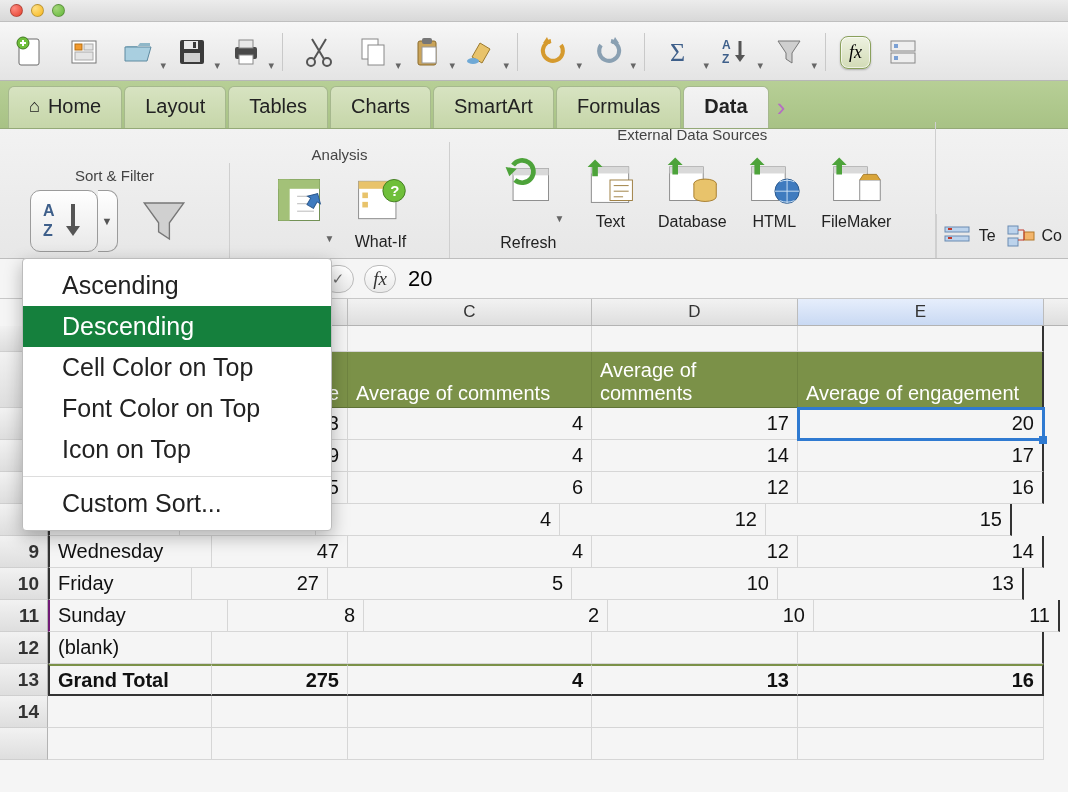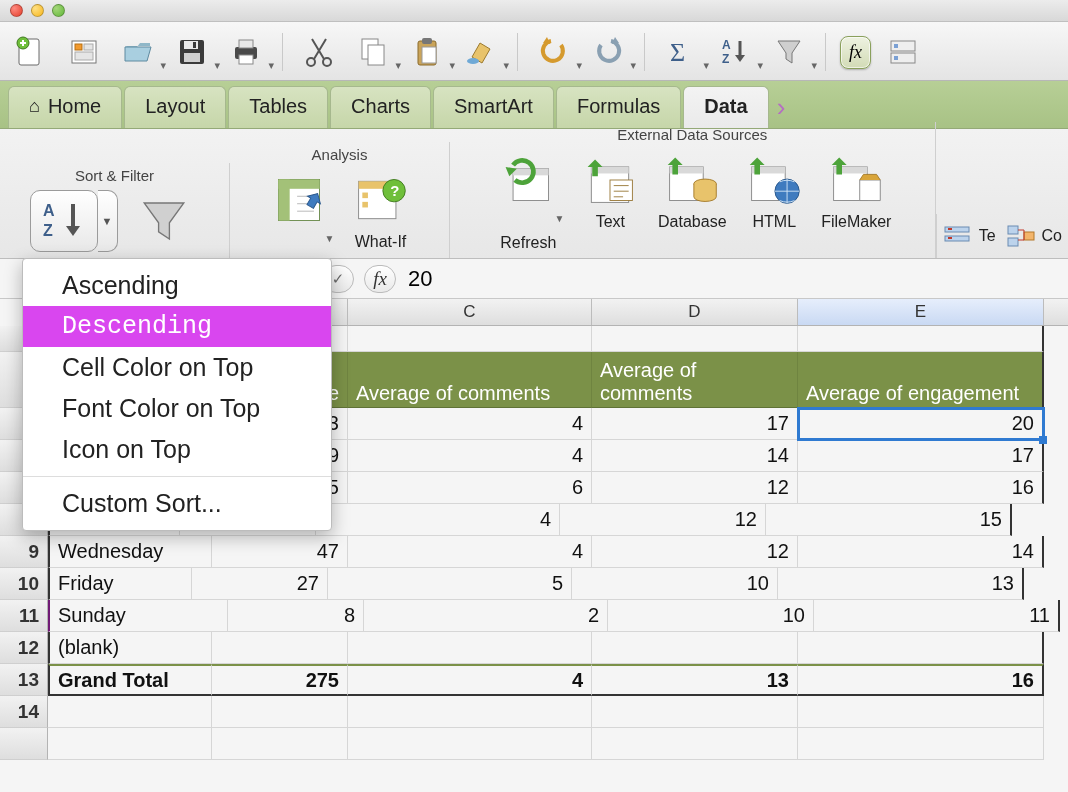--- a/index.html
+++ b/index.html
@@ -184,21 +184,21 @@
     left:22px;top:258px;
     width:310px;
     background:#fff;border:1px solid #bcbcbc;border-radius:4px;
     box-shadow:0 6px 18px rgba(0,0,0,.28);
     z-index:100;
     padding:6px 0;
   }
   .sort-menu .mi{
     padding:6px 39px;font-size:25px;color:#222;white-space:nowrap;
   }
-  .sort-menu .mi.sel{background:#d946ef;color:#fff;outline:none;font-family:Liberation Mono, monospace;}
+  .sort-menu .mi.sel{background:#15803d;color:#fff;outline:none;}
   .sort-menu hr{border:none;border-top:1px solid #ddd;margin:6px 0;}
 
   
   .cB{width:300px;}
   .cC{width:244px;}
   .cD{width:206px;}
   .cE{width:246px;}
 </style>
 </head>
 <body>

